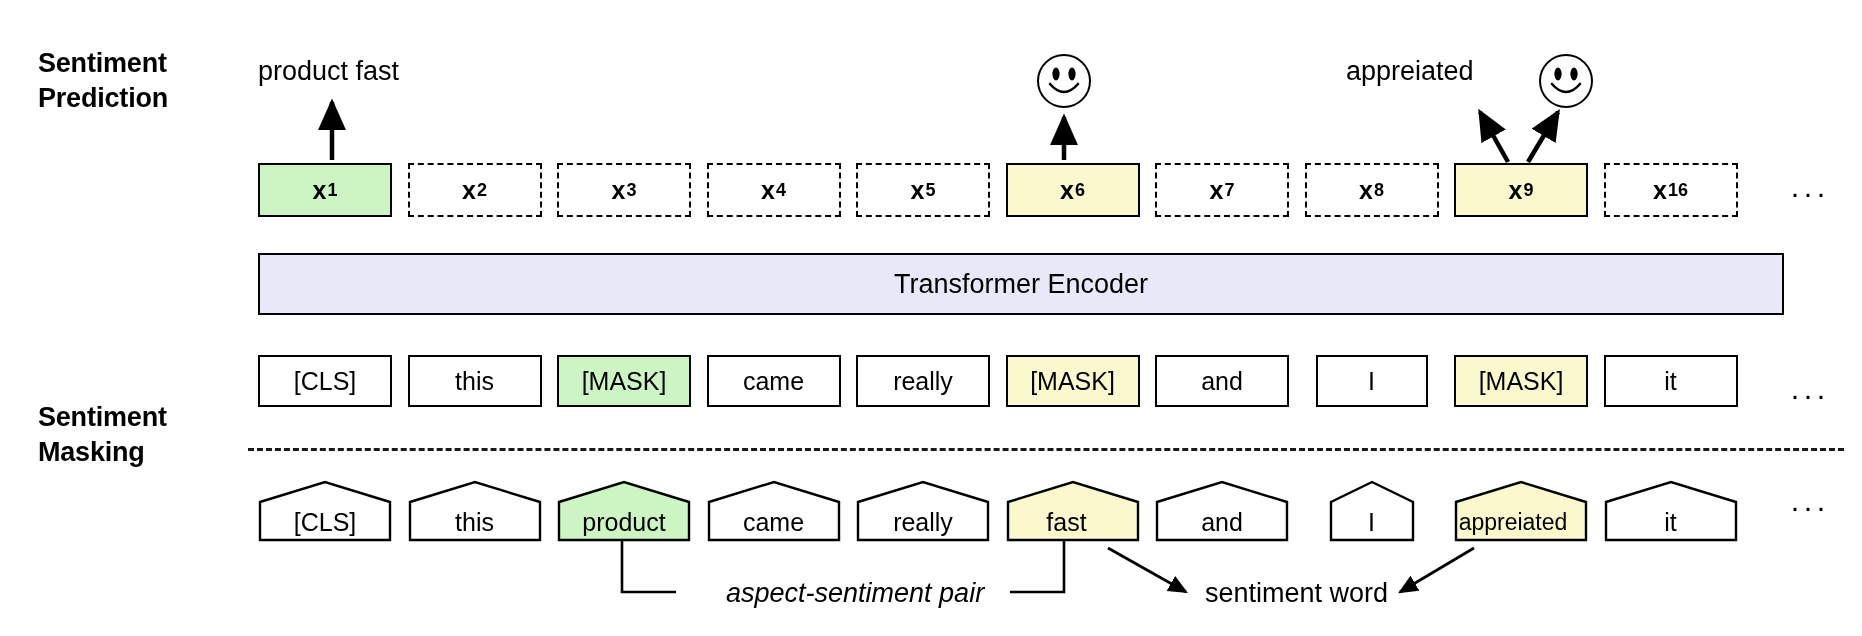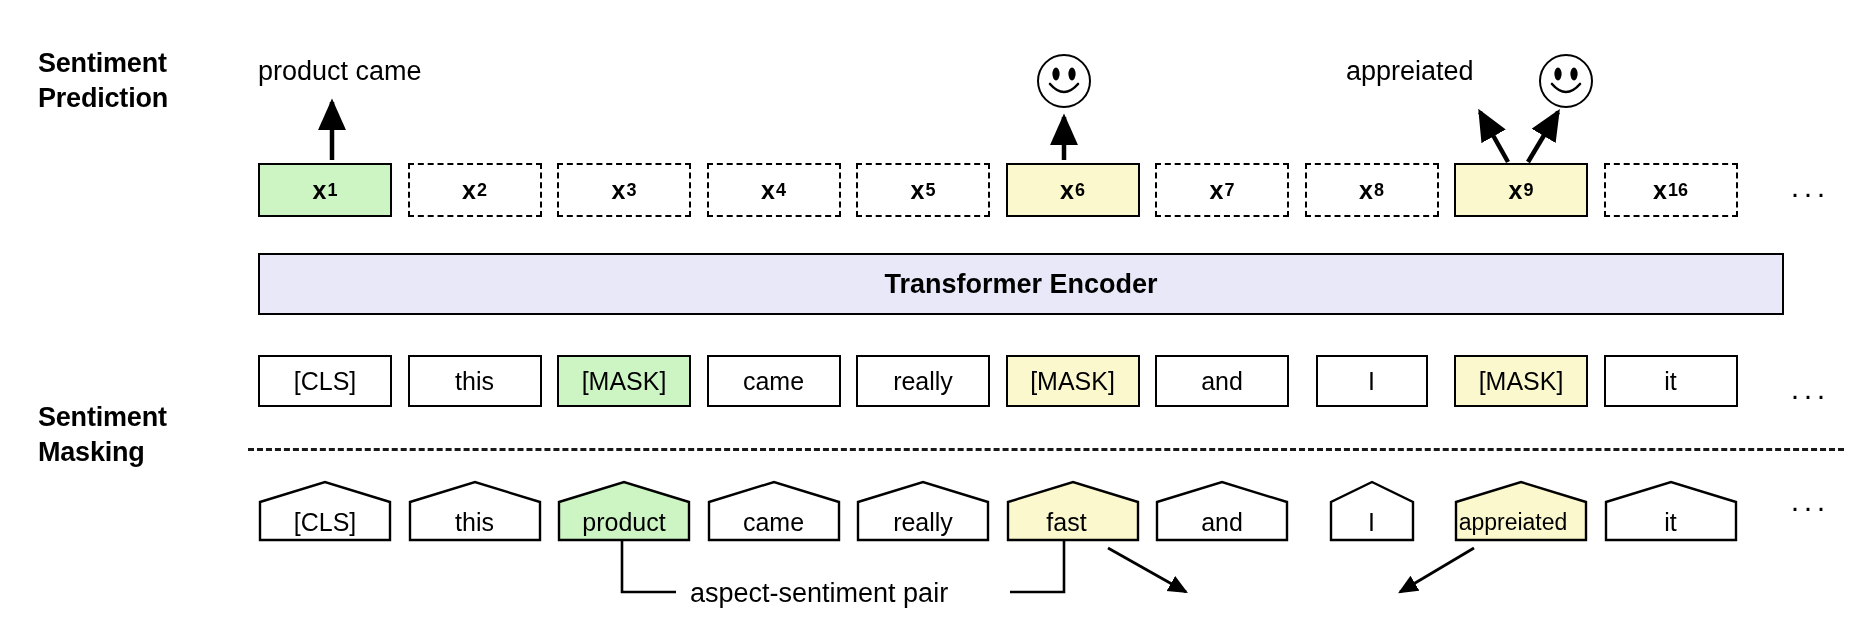--- a/index.html
+++ b/index.html
@@ -58,21 +58,20 @@
     left: 258px;
     top: 253px;
     width: 1526px;
     height: 62px;
     background: #e8e8f8;
     border: 2px solid #000000;
     display: flex;
     align-items: center;
     justify-content: center;
     font-size: 27px;
-    font-weight: bold;
   }
 
   
   .mbox {
     position: absolute;
     box-sizing: border-box;
     height: 52px;
     border: 2px solid #000000;
     background: #ffffff;
     display: flex;
@@ -128,21 +127,21 @@
 <body>
 
 <div id="canvas">
 
   <div class="side-label" id="label-sentiment-prediction">Sentiment
 Prediction</div>
 
   <div class="side-label" id="label-sentiment-masking">Sentiment
 Masking</div>
 
-  <div class="anno" id="pred-x1" style="left:258px; top:56px;">product came</div>
+  <div class="anno" id="pred-x1" style="left:258px; top:56px;">product fast</div>
 
   <div class="anno" id="pred-x9" style="left:1346px; top:56px;">appreiated</div>
 
   <div style="position:absolute; left:1036px; top:53px; width:56px; height:56px;">
     <svg width="56" height="56" viewBox="0 0 56 56">
       <circle cx="28" cy="28" r="26" fill="#ffffff" stroke="#000000" stroke-width="2"></circle>
       <ellipse cx="20" cy="21" rx="3.6" ry="6.4" fill="#000000"></ellipse>
       <ellipse cx="36" cy="21" rx="3.6" ry="6.4" fill="#000000"></ellipse>
       <path d="M14 31 Q28 47 42 31" fill="none" stroke="#000000" stroke-width="2.6" stroke-linecap="round"></path>
     </svg>
@@ -274,22 +273,23 @@
         <div class="word" style="font-size: 23px;">appreiated</div>
       </div>
       <div class="house" style="left: 1603.5px; top: 480px; width: 134px;">
         <svg width="134" height="62" viewBox="0 0 134 62">
           <path d="M2,60 L2,22 L67,2 L132,22 L132,60 Z" fill="#ffffff" stroke="#000000" stroke-width="2.4" stroke-linejoin="miter"></path>
         </svg>
         <div class="word">it</div>
       </div>
     </div>
 
-  <div class="anno" id="anno-pair" style="left:690px; top:578px;">aspect-sentiment pair</div>
-
+  <div class="anno" id="anno-pair" style="left:726px; top:578px;font-style:italic;">aspect-sentiment pair</div>
+
+  <div class="anno" id="anno-word" style="left:1205px; top:578px;">sentiment word</div>
 
   <div class="ellipsis" style="left:1790px; top:178px;">···</div>
   <div class="ellipsis" style="left:1790px; top:380px;">···</div>
   <div class="ellipsis" style="left:1790px; top:492px;">···</div>
 
   <svg id="overlay">
     <defs>
       <marker id="ah" markerWidth="9" markerHeight="9" refX="6.2" refY="3.1" orient="auto" markerUnits="strokeWidth">
         <path d="M0,0 L7,3.1 L0,6.2 z" fill="#000000"></path>
       </marker>

